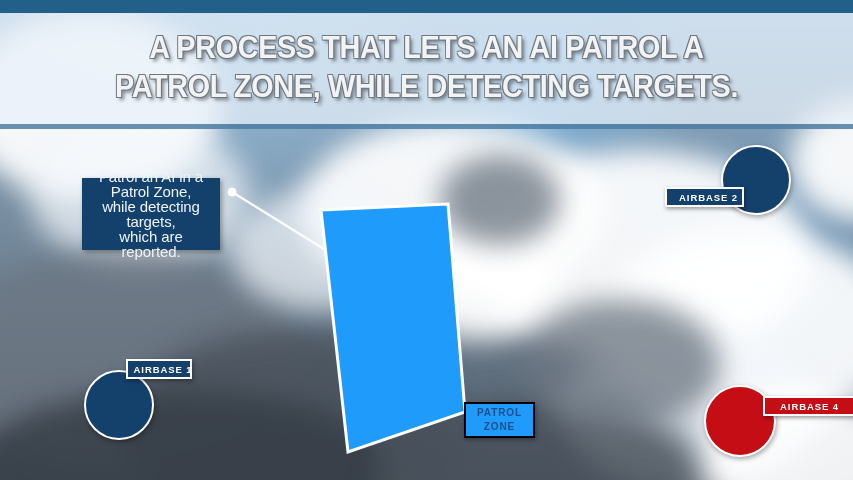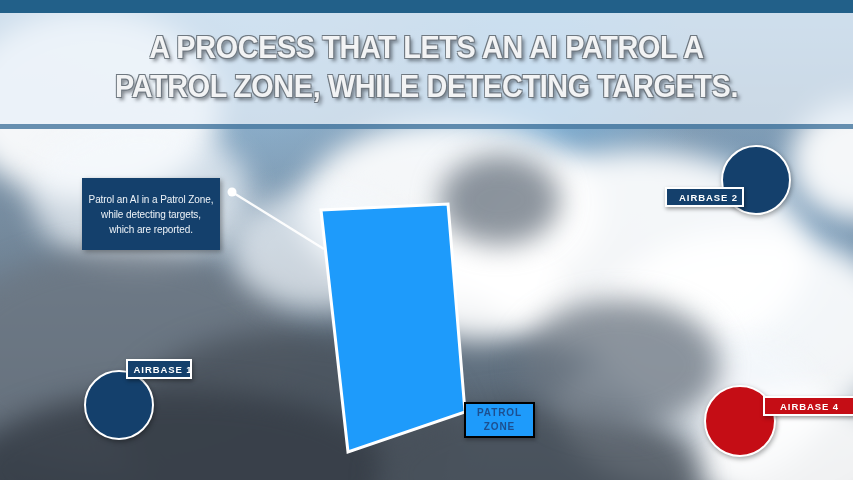--- a/index.html
+++ b/index.html
@@ -83,21 +83,21 @@
     left: 82px; top: 178px;
     width: 138px; height: 72px;
     background: #14406c;
     display: flex;
     align-items: center;
     justify-content: center;
     box-shadow: 2px 2px 5px rgba(0,0,0,0.35);
   }
   .callout-text {
     color: #eef3f8;
-    font-size: 10px;
+    font-size: 15px;
     line-height: 15px;
     text-align: center;
     white-space: pre-line;
     padding: 0 6px;
     letter-spacing: -0.1px;
   }
   .leader-line {
     position: absolute;
     left: 0; top: 0;
     width: 853px; height: 480px;

